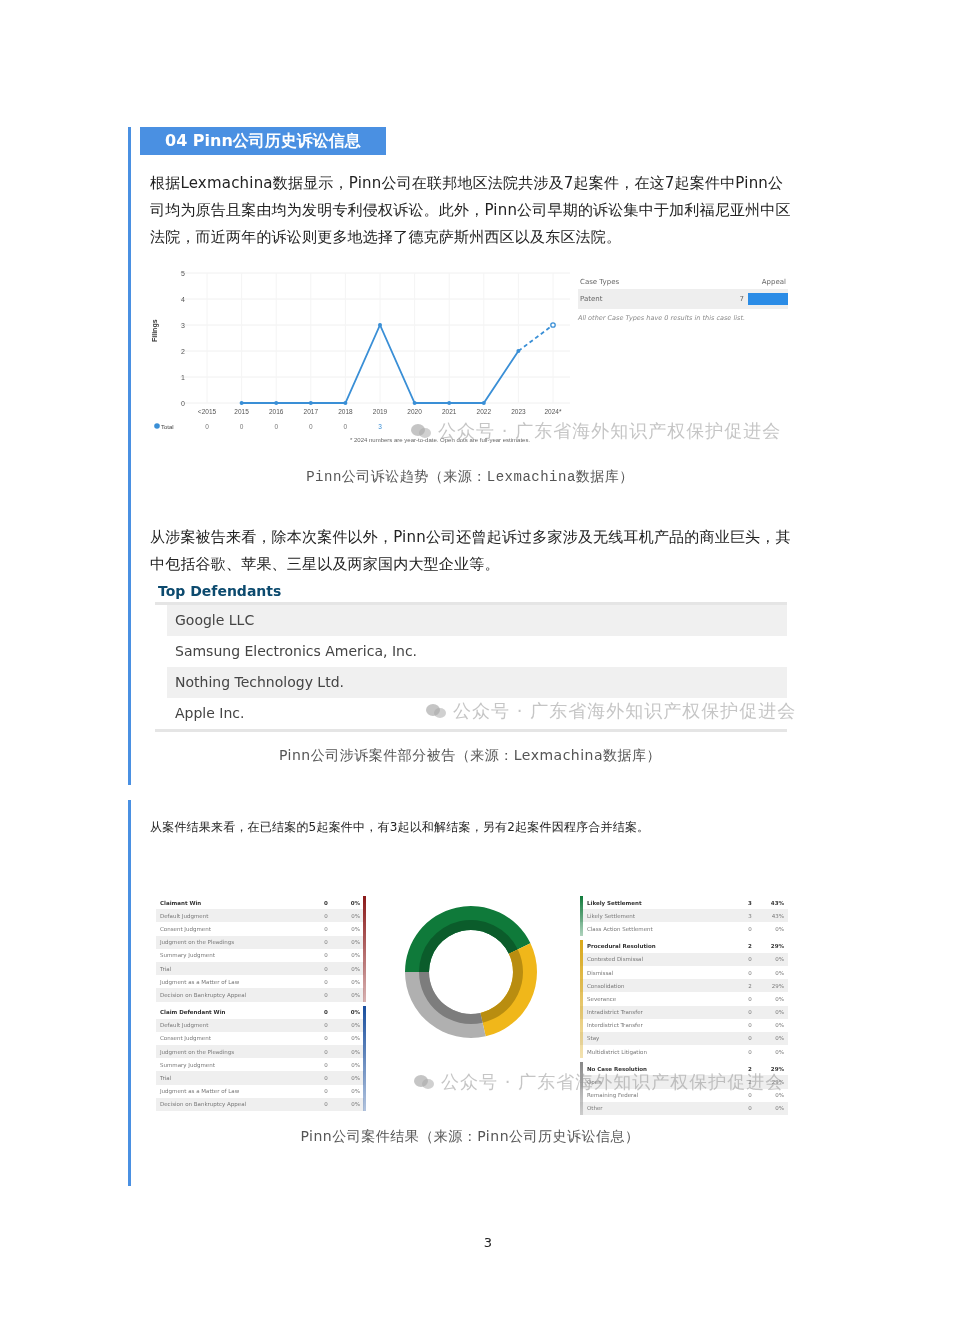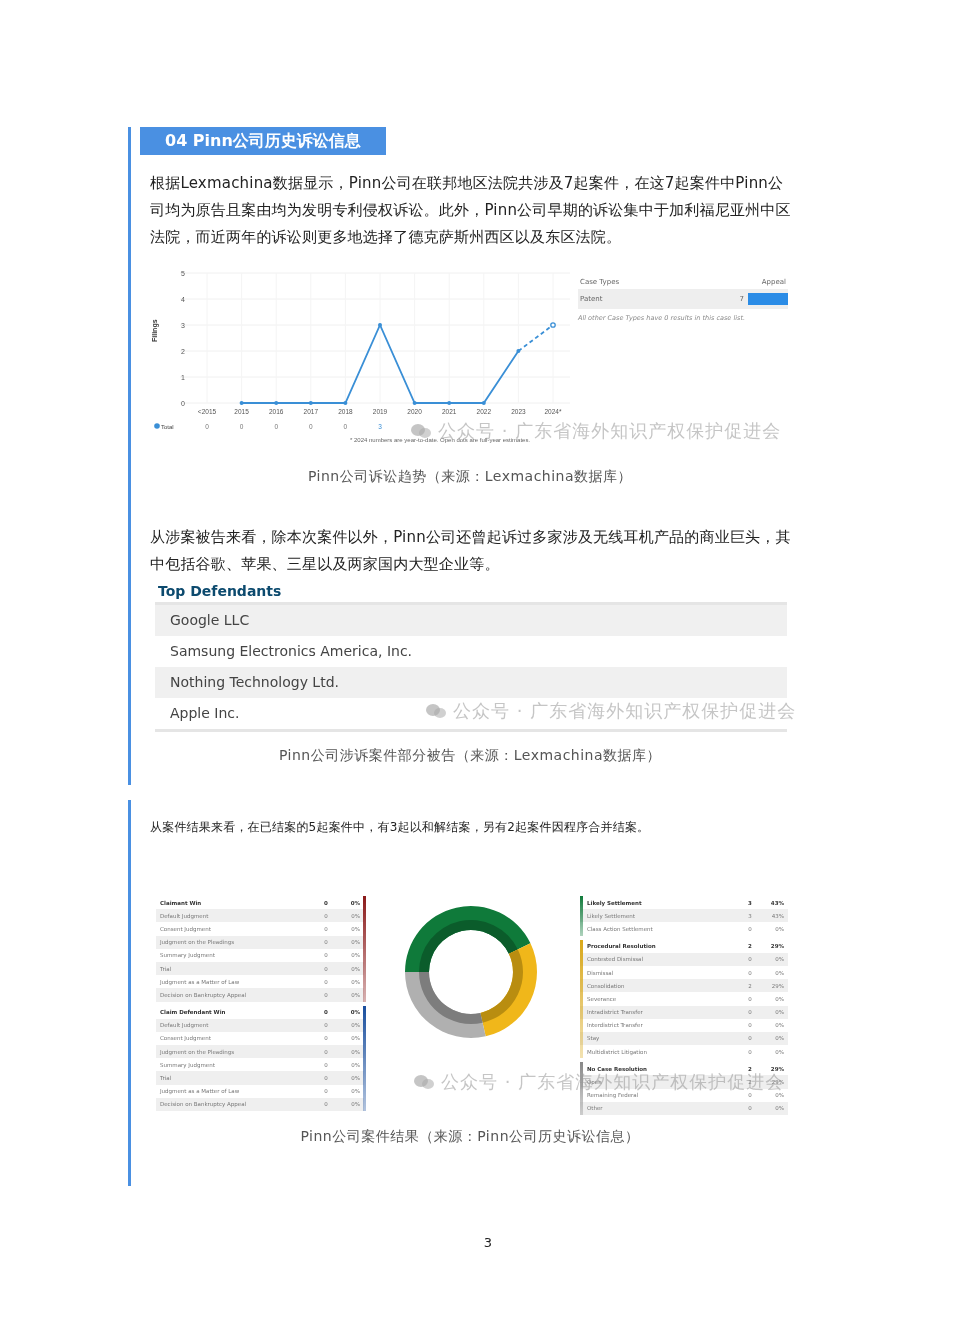--- a/index.html
+++ b/index.html
@@ -15,41 +15,41 @@
     background: #4a90e2; color: #fff; font-weight: bold; font-size: 16px;
     padding: 0 25px; line-height: 28px; font-family: "DejaVu Sans", sans-serif;
   }
 
   .para { position: absolute; left: 150px; width: 645px; font-size: 15px; line-height: 27px; color: #222; letter-spacing: 0.2px; }
   .para.p1 { top: 170px; }
   .para.p2 { top: 524px; }
   .para.p3 { top: 811px; font-size: 12px; line-height: 32px; }
 
   .caption { position: absolute; left: 140px; width: 660px; text-align: center; font-size: 14px; color: #555; letter-spacing: 0.5px; }
-  .caption.c1 { top: 468px; }
+  .caption.c1 { top: 468px; font-family: Liberation Mono, monospace; }
   .caption.c2 { top: 747px; }
   .caption.c3 { top: 1128px; }
 
   .watermark { position: absolute; font-size: 18px; color: rgba(150,150,150,0.55); white-space: nowrap; letter-spacing: 1px; }
   .watermark .wm-icon { display: inline-block; width: 22px; height: 16px; margin-right: 6px; vertical-align: -2px; }
 
   
   .line-chart { position: absolute; left: 145px; top: 262px; width: 430px; height: 190px; }
   .case-types { position: absolute; left: 578px; top: 278px; width: 210px; font-size: 7px; color: #666; }
   .case-types .hdr { display: flex; justify-content: space-between; padding: 0 2px 3px; gap: 12px; }
   .case-types .row { display: flex; align-items: center; background: #eee; height: 20px; }
   .case-types .row .lbl { flex: 1; padding-left: 2px; }
   .case-types .row .num { padding-right: 4px; }
   .case-types .row .bar { width: 40px; height: 12px; background: #2b8ce6; }
   .case-types .note { margin-top: 5px; font-style: italic; font-size: 6.5px; color: #888; }
 
   
   .defendants { position: absolute; left: 155px; top: 578px; width: 632px; font-size: 14px; color: #444; }
   .defendants .hdr { height: 27px; line-height: 27px; font-weight: bold; padding-left: 3px; color: #0c4a6e; border-bottom: 3px solid #e5e5e5; }
-  .defendants .row { height: 31px; line-height: 31px; padding-left: 15px; }
+  .defendants .row { height: 31px; line-height: 31px; padding-left: 8px; margin-left: 12px; }
   .defendants .row:nth-child(odd) { background: #f0f0f0; }
   .defendants .foot { height: 3px; background: #e5e5e5; }
 
   
   .outcome { position: absolute; width: 208px; font-size: 5.5px; color: #777; }
   .outcome.left { left: 156px; top: 896px; }
   .outcome.right { left: 580px; top: 896px; }
   .outcome .grp { position: relative; margin-bottom: 4px; }
   .outcome .r { display: flex; height: 13.2px; align-items: center; }
   .outcome .r:nth-child(even) { background: #efefef; }

